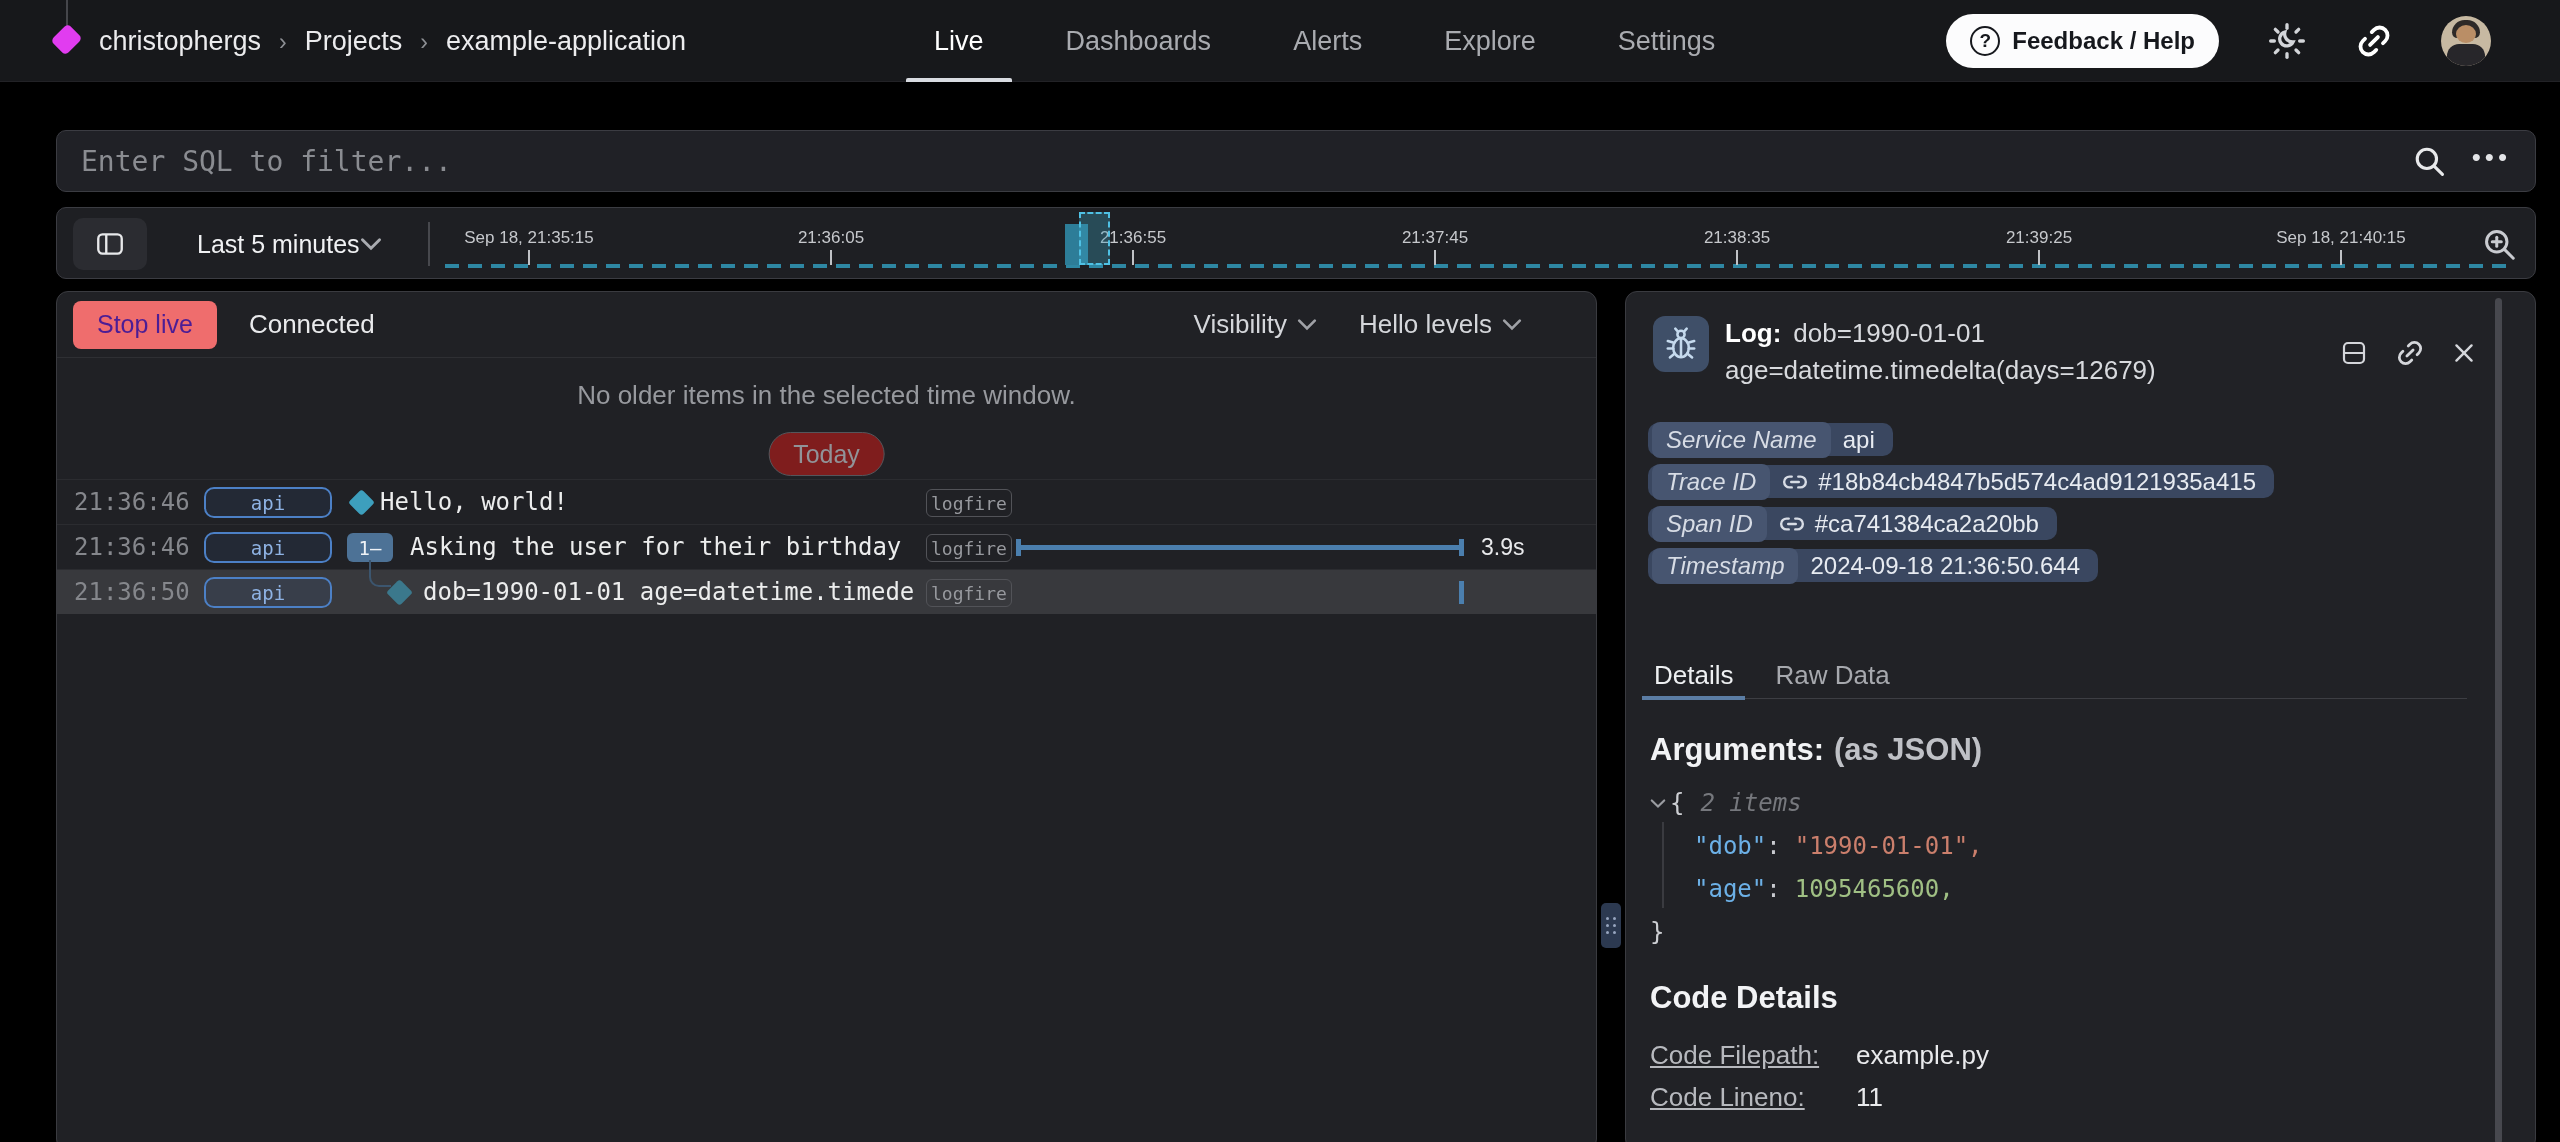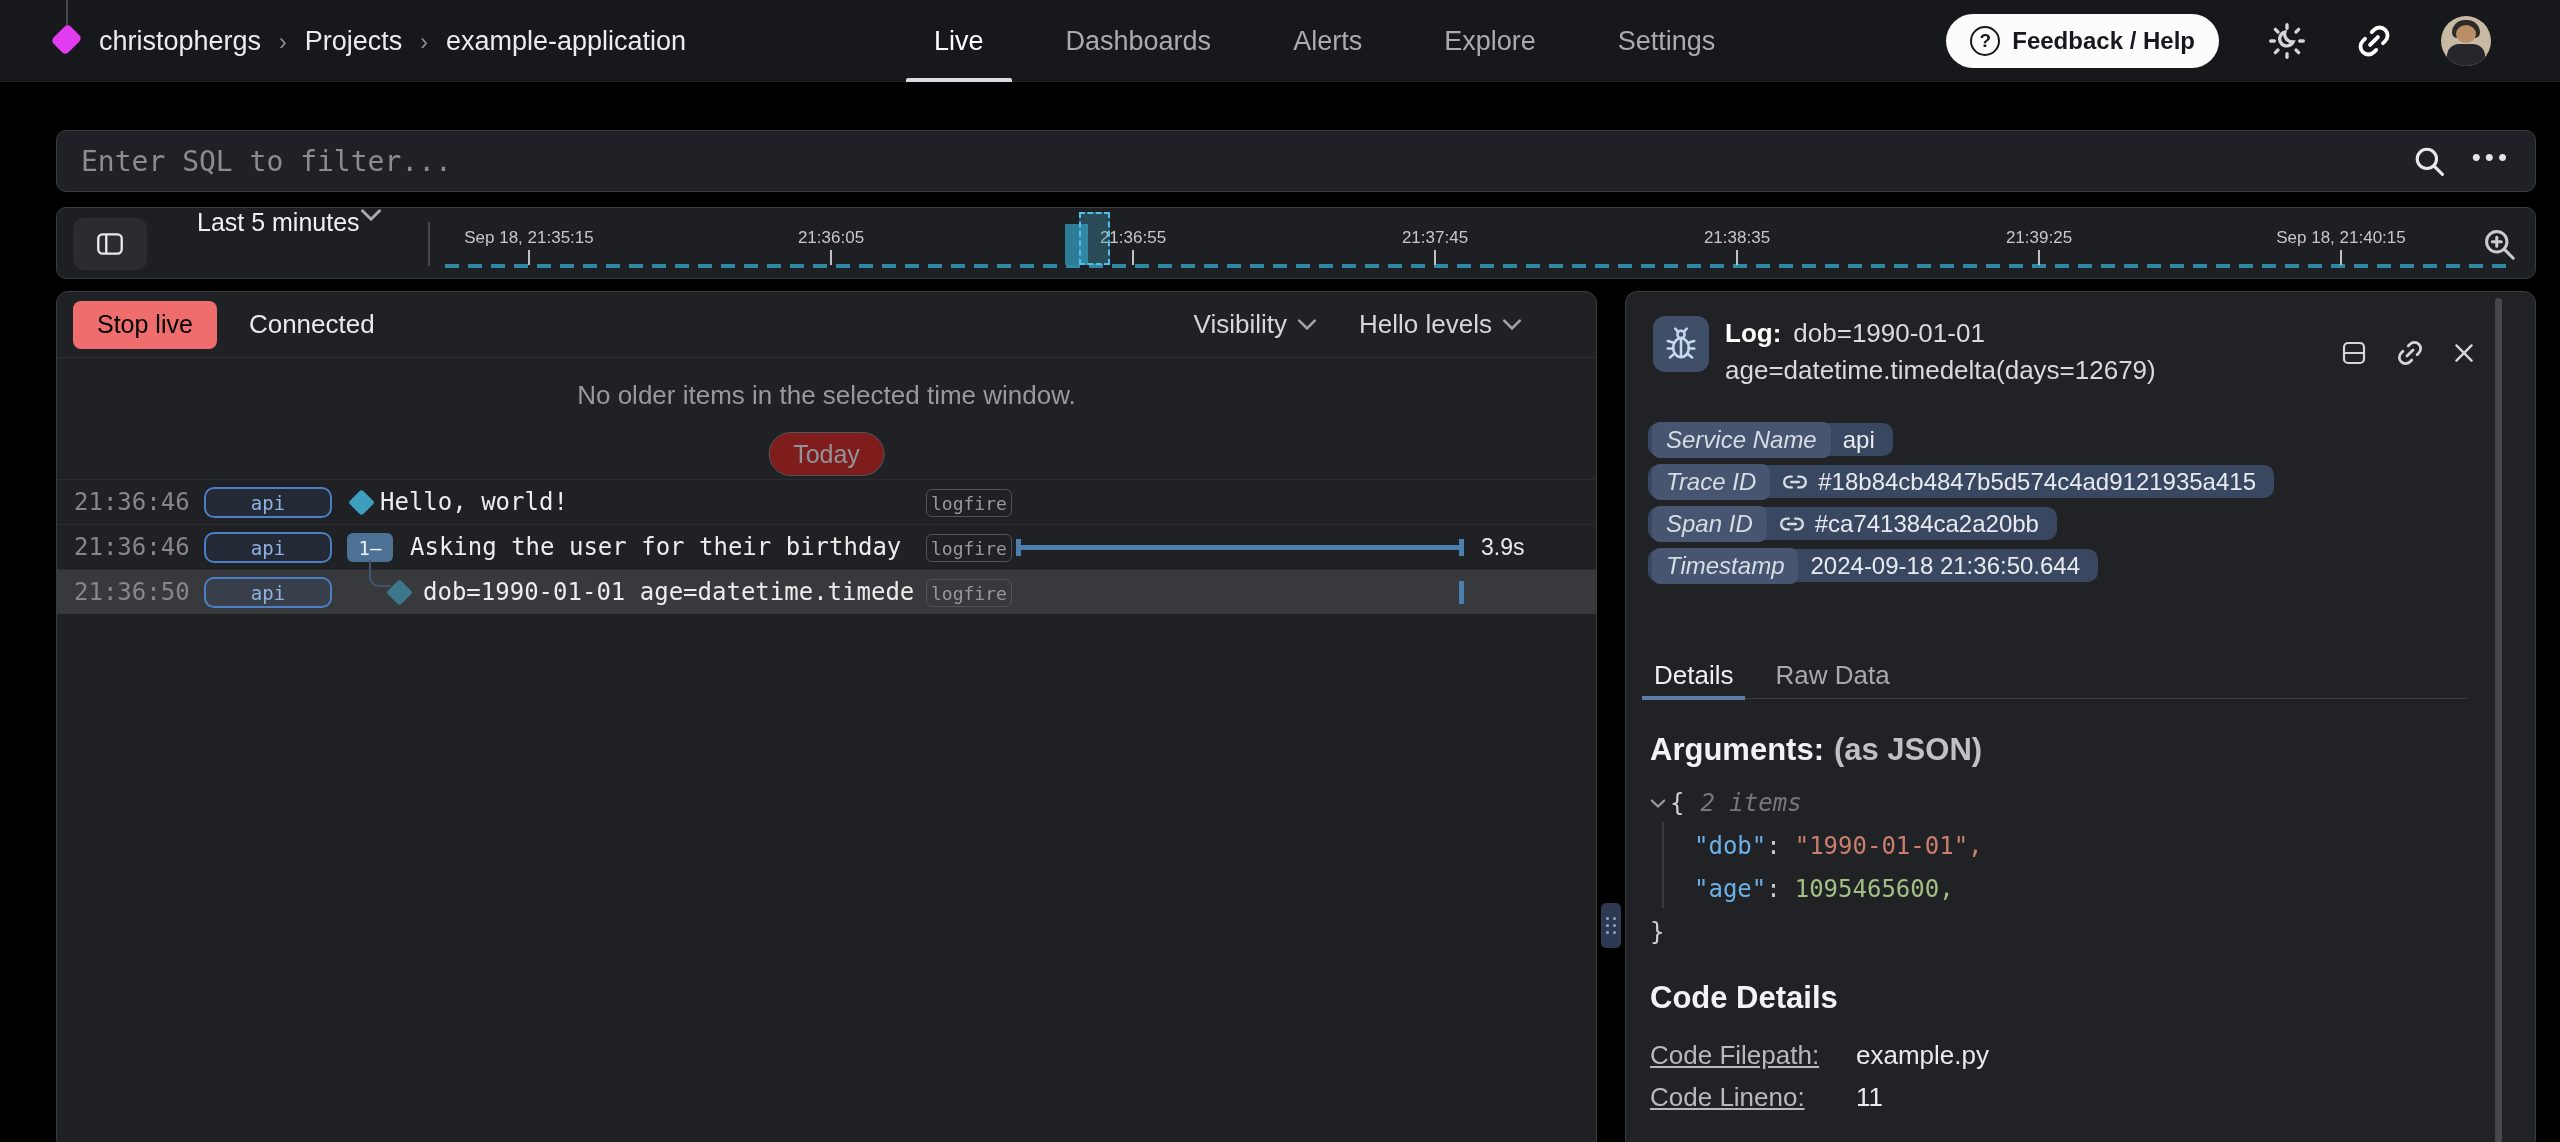--- a/index.html
+++ b/index.html
@@ -52,41 +52,41 @@
   .ellipsis { font-size:26px; letter-spacing:4px; color:#e3e4e7; line-height:1;
               cursor:pointer; transform:translateY(-4px); }
 
   
   .timeline-bar { position:absolute; left:56px; top:207px; width:2480px; height:72px;
                   background:#1e1f23; border:1.5px solid #3b3c42; border-radius:10px; }
   .tl-toggle { position:absolute; left:16px; top:10px; width:74px; height:52px;
                background:#2b2c31; border-radius:10px; display:flex; align-items:center;
                justify-content:center; cursor:pointer; }
   .tl-range { position:absolute; left:140px; top:0; height:72px; display:flex;
-              align-items:flex-start; font-size:25px; color:#f0f1f3; cursor:pointer; }
+              align-items:center; font-size:25px; color:#f0f1f3; cursor:pointer; }
   .tl-divider { position:absolute; left:371px; top:14px; width:1.5px; height:44px; background:#47484d; }
   .tl-baseline { position:absolute; left:388px; right:22px; top:56px; height:4px;
                  background:repeating-linear-gradient(90deg,#2e87a3 0 14px,transparent 14px 23px); }
   .tl-tick { position:absolute; top:0; }
   .tl-tick .lbl { position:absolute; top:20px; transform:translateX(-50%);
                   font-size:17px; color:#c6c8cc; white-space:nowrap; }
   .tl-tick .mark { position:absolute; top:42px; left:-1px; width:2px; height:15px; background:#c0c2c6; }
   .tl-bar-solid { position:absolute; left:1008px; top:16px; width:23px; height:41px;
                   background:#2d7d98; cursor:pointer; }
   .tl-bar-selected { position:absolute; left:1022px; top:4px; width:31px; height:53px;
                      background:rgba(61,157,185,0.35); border:2px dashed #4fc1e4; cursor:pointer; }
   .tl-zoom { position:absolute; right:18px; top:18px; cursor:pointer; }
 
   
   .live-panel { position:absolute; left:56px; top:291px; width:1541px; height:860px;
                 background:#202125; border:1.5px solid #3a3b40; border-radius:12px; overflow:hidden; }
   .live-header { position:absolute; left:0; right:0; top:0; height:66px;
                  border-bottom:1px solid #2e2f33; display:flex; align-items:center;
                  padding:0 16px 0 16px; gap:32px; }
-  .stop-live { background:#ef6d6d; color:#000000; font-size:25px; border-radius:8px;
+  .stop-live { background:#ef6d6d; color:#4c1d95; font-size:25px; border-radius:8px;
                height:48px; padding:0 24px; display:flex; align-items:center;
                border:none; cursor:pointer; font-family:inherit; }
   .connected { font-size:26px; color:#e9eaec; }
   .lh-right { margin-left:auto; display:flex; align-items:center; gap:42px; padding-right:58px; }
   .dropdown { display:flex; align-items:center; gap:10px; font-size:26px; color:#d4d6da; cursor:pointer; }
   .notice { position:absolute; top:88px; left:0; width:100%; text-align:center;
             color:#97999e; font-size:26px; }
   .today-btn { position:absolute; top:140px; left:50%; transform:translateX(-50%);
                height:44px; padding:0 24px; border:1.5px solid #55565b; border-radius:22px;
                color:#919398; font-size:25px; background:#7f1d1d; display:flex;

